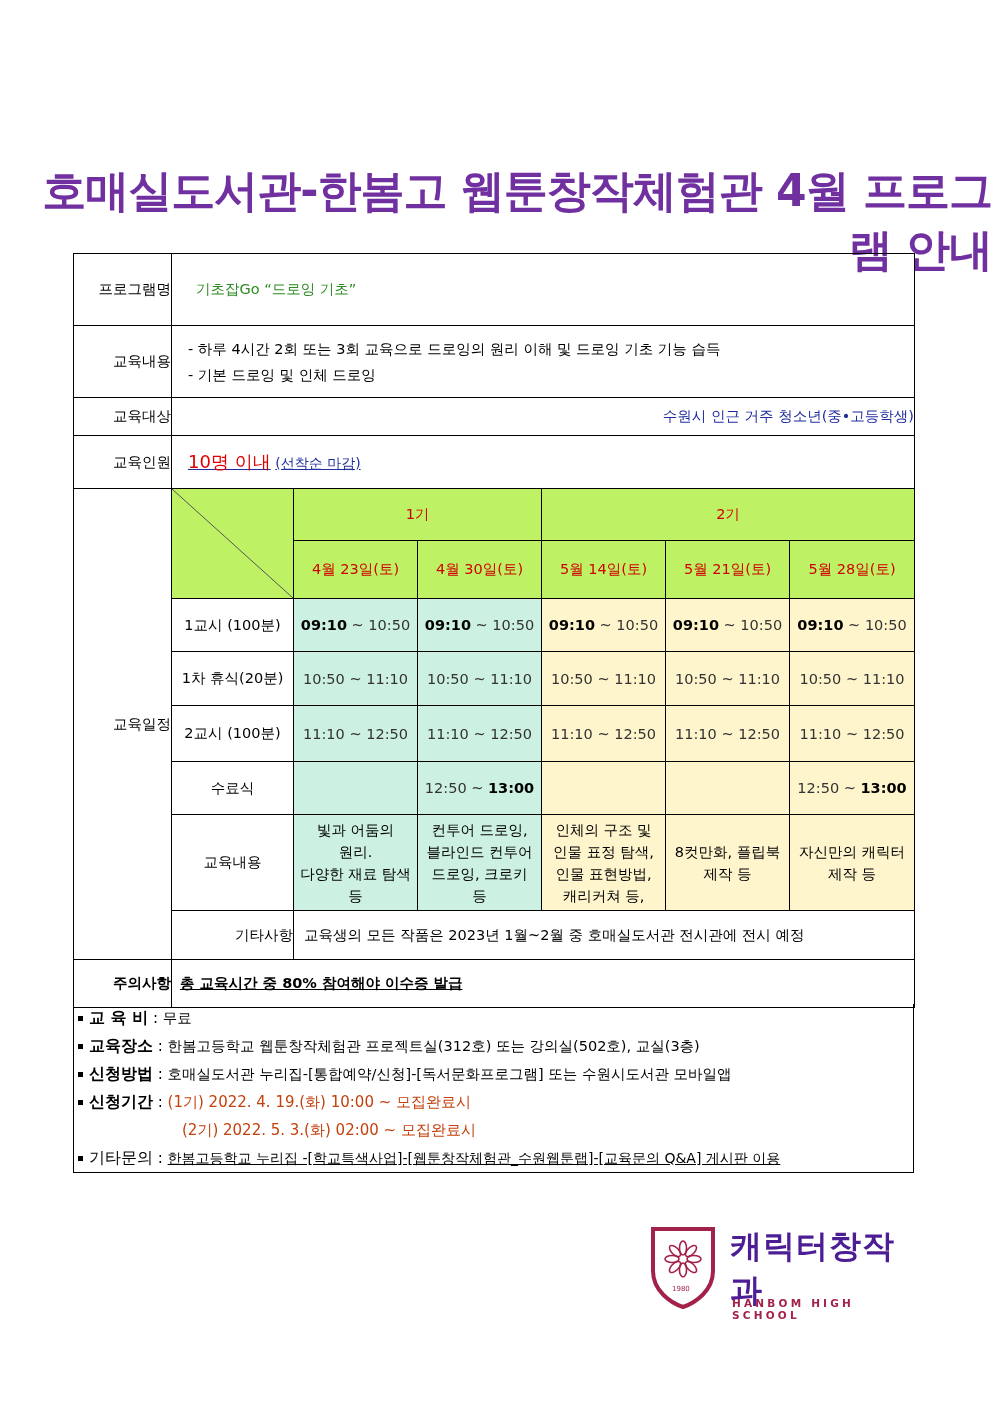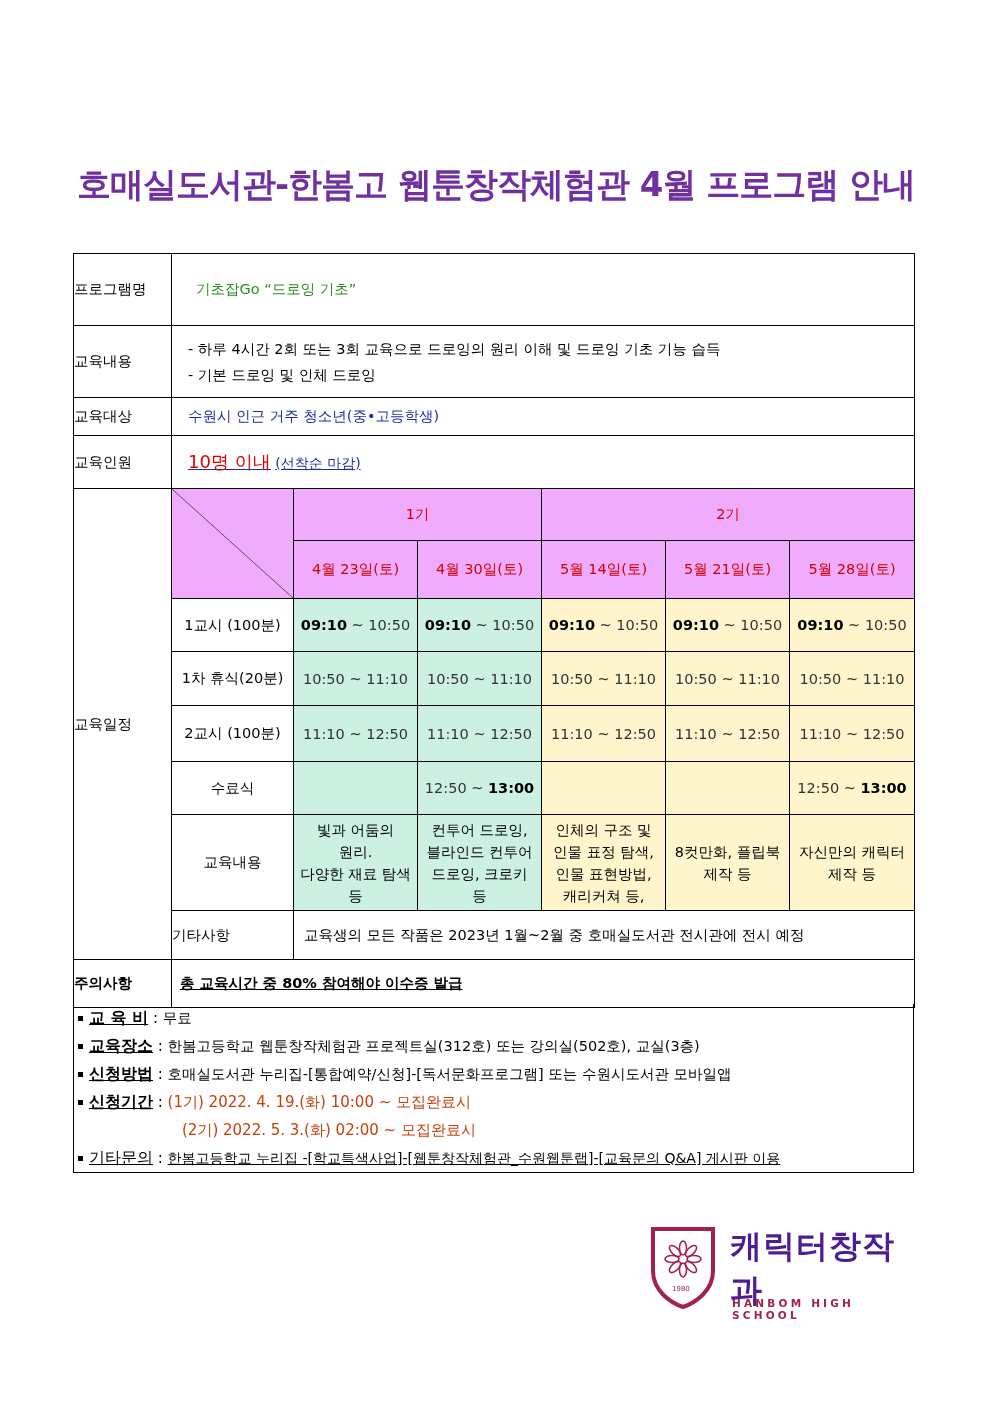--- a/index.html
+++ b/index.html
@@ -1,42 +1,42 @@
 <!DOCTYPE html>
 <html><head>
 <meta charset="utf-8">
 <style>
   html, body { margin:0; padding:0; background:#ffffff; }
   body { width:992px; height:1403px; position:relative; font-family:"DejaVu Sans", sans-serif; color:#000; overflow:hidden; }
-  .title { position:absolute; left:0; top:162px; width:992px; text-align:center; font-size:34px; font-weight:bold; color:#7030a0; letter-spacing:-1px; }
+  .title { position:absolute; left:0; top:162px; width:992px; text-align:right; font-size:44px; font-weight:bold; color:#7030a0; letter-spacing:-1px; }
   table.main { position:absolute; left:73px; top:253px; width:841px; border-collapse:collapse; table-layout:fixed; }
   table.main td { border:1px solid #000; font-size:14.5px; padding:0; vertical-align:middle; }
-  .lbl { text-align:left; font-size:14px; }
+  .lbl { text-align:right; font-size:14px; }
   .prog { color:#2e8b23; font-size:19px; padding-left:24px !important; }
   .cont div { padding-left:16px; line-height:26px; font-size:14.5px; }
-  .target { color:#1f2d9e; font-size:17px; padding-left:16px !important; }
+  .target { color:#1f2d9e; font-size:17px; padding-left:16px !important;text-align:right; }
   .people { padding-left:16px !important; }
   .people .big { color:#e00000; font-size:18px; text-decoration:underline; text-decoration-color:#1f2d9e; }
   .people .small { color:#1f2d9e; font-size:14px; text-decoration:underline; }
-  .gray { background:#f0abfc; }
+  .gray { background:#bef264; }
   .green { background:#ccf0e1; }
   .yellow { background:#fff5cc; }
   .red { color:#d00000; text-align:center; font-size:14.5px; }
   .c { text-align:center; font-size:14px; color:#333; }
   .c b { color:#000; }
   .sess { text-align:center; font-size:14px; }
   .edu { text-align:center; font-size:14px; line-height:22px; }
   .diag { position:relative; }
   .diag svg { position:absolute; left:0; top:0; width:100%; height:100%; }
   .note { padding-left:10px !important; font-size:14px; }
   .warn { padding-left:8px !important; font-size:14px; text-decoration:underline; font-weight:bold; }
   .info { position:absolute; left:73px; top:1004px; width:839px; border-left:1px solid #000; border-right:1px solid #000; border-bottom:1px solid #000; }
   .info .row { height:28px; line-height:28px; font-size:15px; white-space:nowrap; padding-left:4px; position:relative; }
   .info .bullet { display:inline-block; width:5px; height:5px; background:#000; vertical-align:middle; margin-right:6px; }
-  .info .key { font-weight:bold; font-size:16px;text-decoration:underline; }
+  .info .key { font-weight:bold; font-size:16px; }
   .info .val { font-size:14.5px; }
   .info .blue { color:#c2410c; font-size:15px; }
   .info .und { text-decoration:underline; font-size:14px; }
   .logo { position:absolute; left:650px; top:1225px; width:260px; height:90px; }
   .shield { position:absolute; left:0; top:0; width:66px; height:84px; }
   .logo-t1 { position:absolute; left:80px; top:0; font-size:32px; font-weight:bold; color:#4c1d95; letter-spacing:1px; }
   .logo-t2 { position:absolute; left:80px; top:34px; font-size:28px; font-weight:bold; color:#a3224a; letter-spacing:1px; }
   .logo-t3 { position:absolute; left:82px; top:72px; font-size:10.5px; font-weight:bold; color:#a3224a; letter-spacing:3.2px; }
 </style>
 </head>

